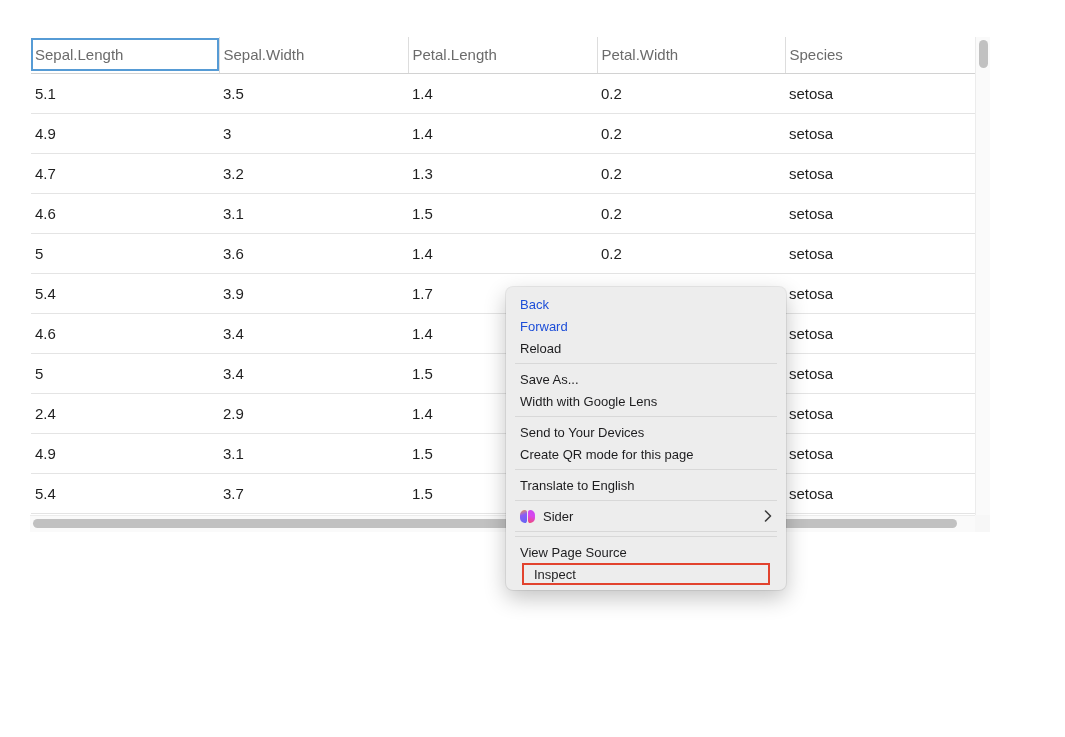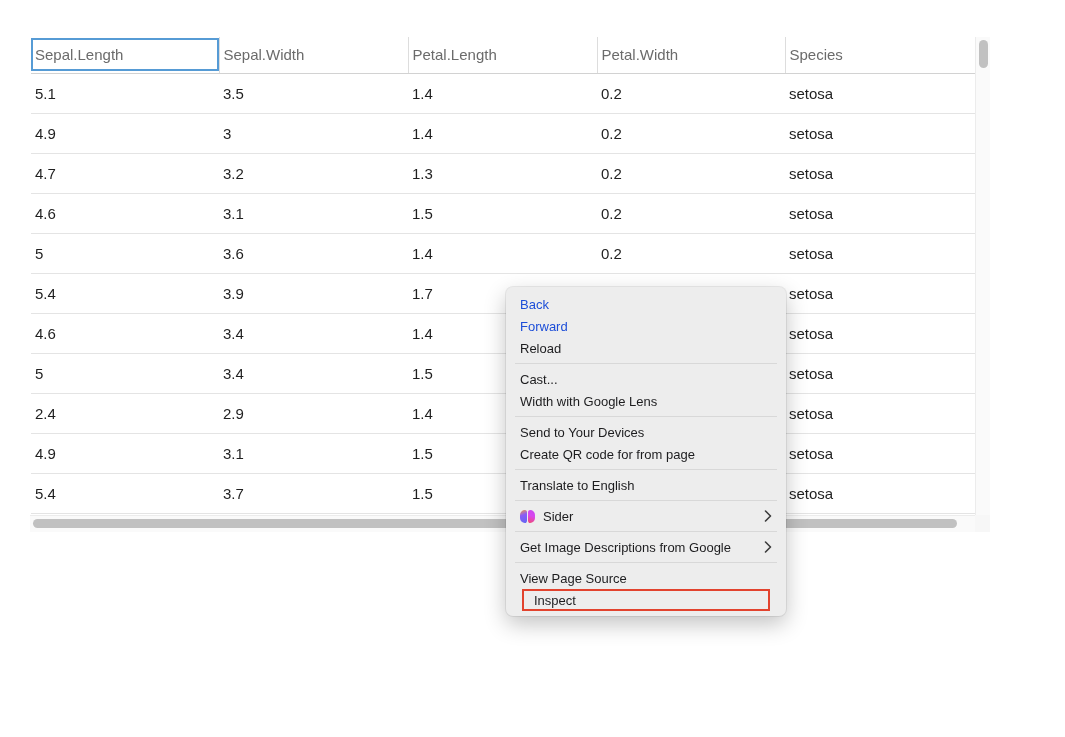--- a/index.html
+++ b/index.html
@@ -165,58 +165,50 @@
       <span class="lbl">Back</span>
     </div>
     <div class="mi disabled">
       <span class="lbl">Forward</span>
     </div>
     <div class="mi">
       <span class="lbl">Reload</span>
     </div>
     <div class="sep"></div>
     <div class="mi">
-      <span class="lbl">Cast...</span>
+      <span class="lbl">Save As...</span>
     </div>
     <div class="mi">
       <span class="lbl">Width with Google Lens</span>
     </div>
     <div class="sep"></div>
     <div class="mi">
       <span class="lbl">Send to Your Devices</span>
     </div>
     <div class="mi">
-      <span class="lbl">Create QR code for from page</span>
+      <span class="lbl">Create QR mode for this page</span>
     </div>
     <div class="sep"></div>
     <div class="mi">
       <span class="lbl">Translate to English</span>
     </div>
     <div class="sep"></div>
     <div class="mi">
       <span class="sider-icon">
         <span class="hemi-l"></span>
         <span class="hemi-r"></span>
       </span>
       <span class="lbl">Sider</span>
       <span class="chev">
         <svg width="8" height="12" viewBox="0 0 8 12">
           <path d="M1.5 1 L6.5 6 L1.5 11" stroke="#3c3c3c" stroke-width="1.6" fill="none" stroke-linecap="round" stroke-linejoin="round"></path>
         </svg>
       </span>
     </div>
     <div class="sep"></div>
-    <div class="mi">
-      <span class="lbl">Get Image Descriptions from Google</span>
-      <span class="chev">
-        <svg width="8" height="12" viewBox="0 0 8 12">
-          <path d="M1.5 1 L6.5 6 L1.5 11" stroke="#3c3c3c" stroke-width="1.6" fill="none" stroke-linecap="round" stroke-linejoin="round"></path>
-        </svg>
-      </span>
-    </div>
     <div class="sep"></div>
     <div class="mi">
       <span class="lbl">View Page Source</span>
     </div>
     <div class="mi inspect-highlight">
       <span class="lbl">Inspect</span>
     </div>
   </div>
 
 </body></html>

